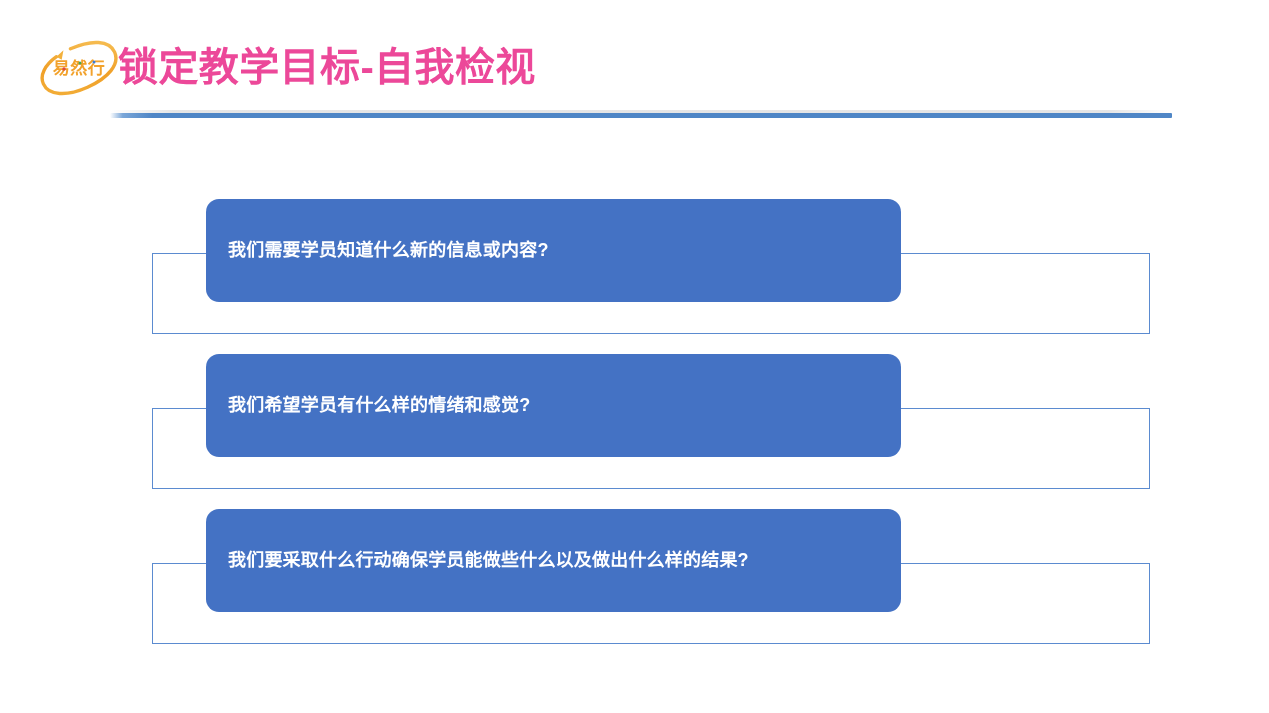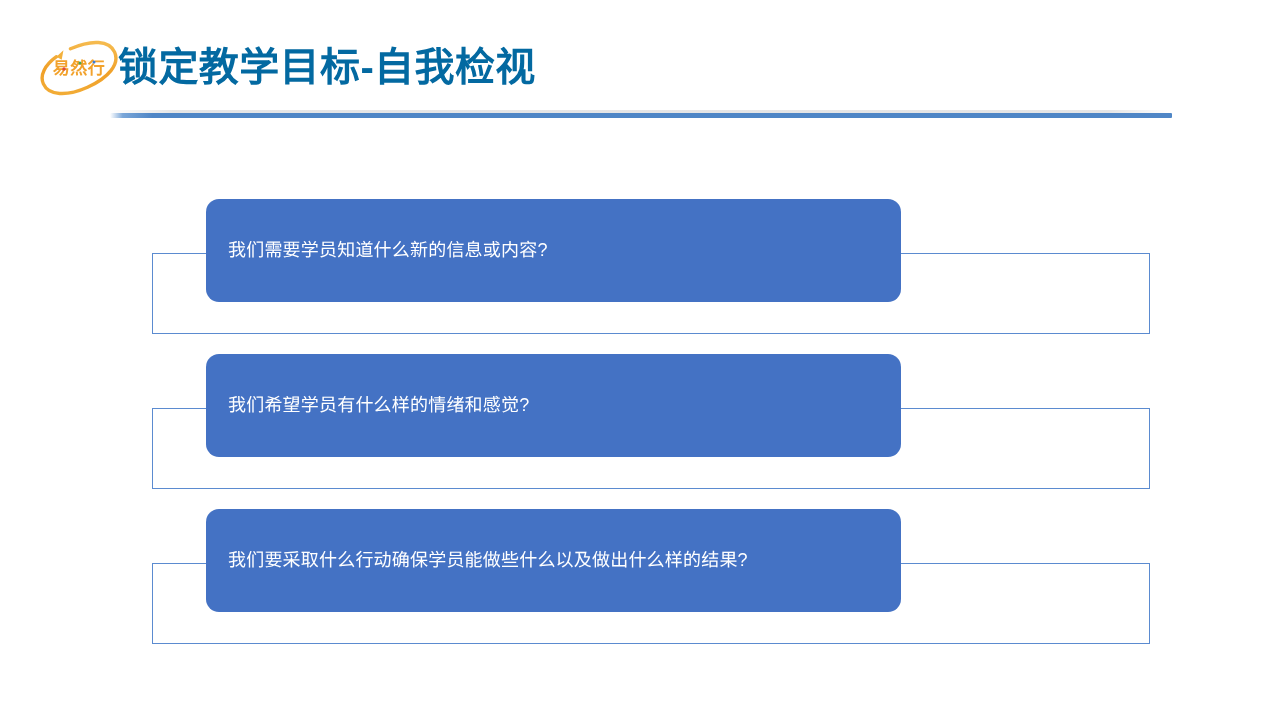--- a/index.html
+++ b/index.html
@@ -40,21 +40,21 @@
   #logo svg { display: block; width: 86px; height: 58px; }
 
   #slide-title {
     position: absolute;
     left: 118px;
     top: 38px;
     height: 58px;
     line-height: 58px;
     font-size: 40px;
     font-weight: 700;
-    color: #0369a1;
+    color: #ec4899;
     letter-spacing: 0.4px;
     white-space: nowrap;
   }
 
   #title-rule {
     position: absolute;
     left: 110px;
     top: 113px;
     width: 1062px;
     height: 5px;
@@ -121,21 +121,21 @@
   .prompt-text {
     position: absolute;
     left: 22px;
     top: 0;
     right: 14px;
     height: 103px;
     display: flex;
     align-items: center;
     color: #ffffff;
     font-size: 18px;
-    font-weight: 400;
+    font-weight: 700;
     letter-spacing: 0.2px;
     line-height: 1.4;
   }
 </style>
 </head>
 <body>
 
 <div id="slide">
 
   <div id="header">

